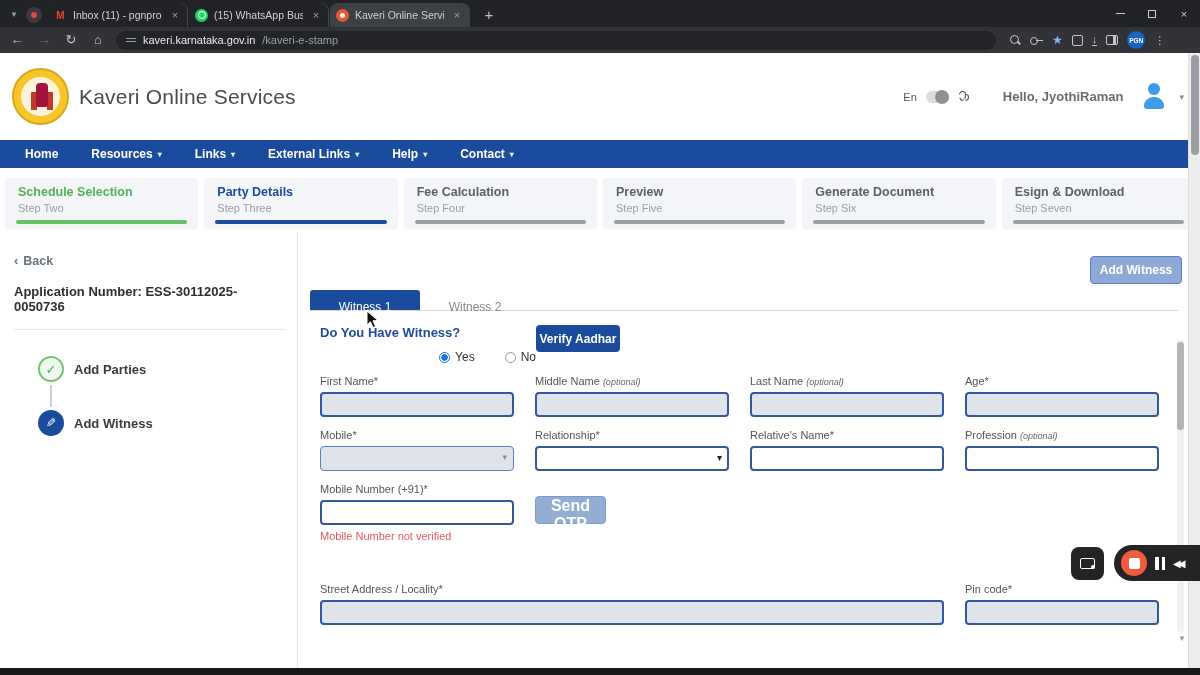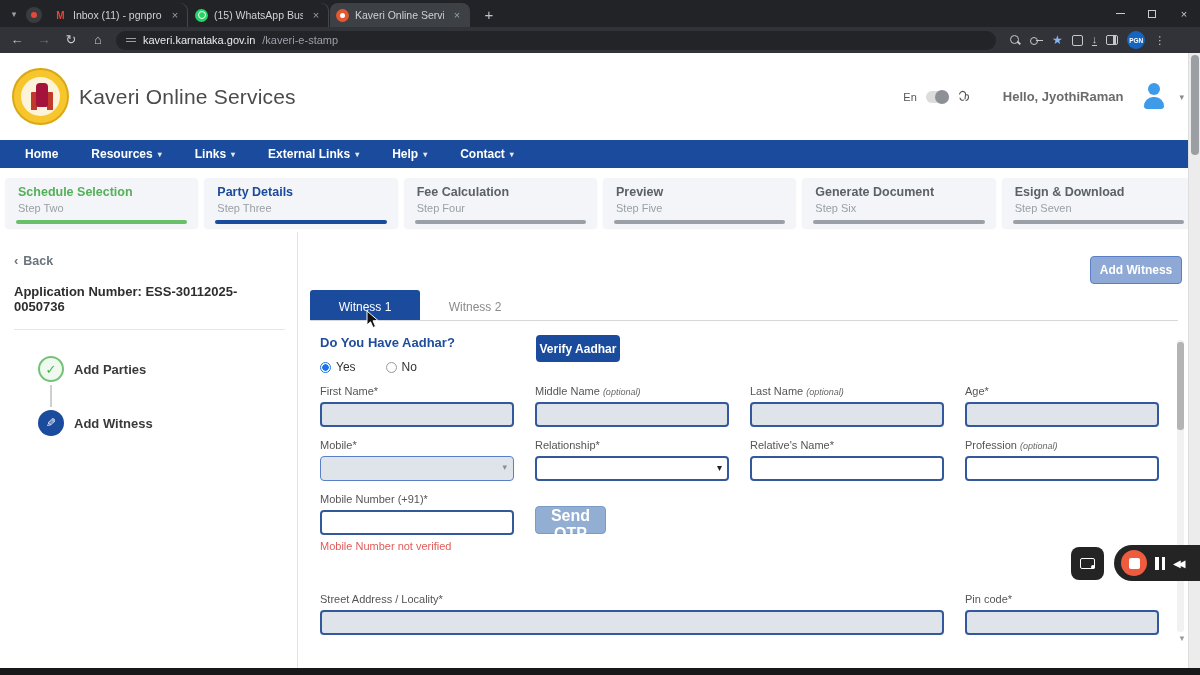--- a/index.html
+++ b/index.html
@@ -101,29 +101,29 @@
   .pcircle.done { background:#eff9ef; border:2px solid #74c277; color:#4caf50; font-size:13px; }
   .pcircle.active { background:#1a4b9c; color:#fff; font-size:12px; }
   .pcircle.active .pen { display:inline-block; transform:scaleX(-1); }
   .plabel { font-size:13px; font-weight:bold; color:#3a3a3a; }
   .pconnector { width:1.5px; height:22px; background:#cfcfcf; margin:3px 0 3px 12px; }
 
   main.workarea { flex:1; position:relative; }
   .btn { border:none; font-family:inherit; }
   .add-witness-btn { position:absolute; top:24px; right:18px; width:92px; height:28px; background:#8fa9d6; border:1px solid #5b7fc7; border-radius:4px; color:#fff; font-weight:bold; font-size:12px; }
   .wtabs { margin:58px 22px 0 12px; border-bottom:1px solid #d8d8d8; display:flex; }
-  .wtab { width:110px; height:30px; line-height:34px; text-align:center; font-size:12px; border-radius:3px 3px 0 0; }
+  .wtab { width:110px; height:20px; line-height:34px; text-align:center; font-size:12px; border-radius:3px 3px 0 0; }
   .wtab.active { background:#1a4b9c; color:#fff; }
   .wtab.inactive { color:#8a8a8a; }
 
   .form-area { padding:14px 0 0 22px; }
   .aadhar-row { display:flex; align-items:flex-start; }
   .aadhar-left { width:216px; }
   .aadhar-q { font-size:13px; font-weight:bold; color:#1f4d9b; }
-  .radios { display:flex; gap:30px; margin-top:10px; }
+  .radios { display:flex; gap:30px; margin-top:10px;justify-content:flex-end; }
   .radio { display:flex; align-items:center; gap:5px; font-size:12px; color:#333; }
   .rdot { width:11px; height:11px; border-radius:50%; }
   .rdot.sel { border:1px solid #1a73e8; background:radial-gradient(circle, #1a73e8 0 3px, #fff 3.5px); }
   .rdot.unsel { border:1px solid #9a9a9a; background:#fff; }
   .verify-btn { width:84px; height:27px; background:#1a4b9c; border-radius:4px; color:#fff; font-weight:bold; font-size:12px; }
 
   .grid { display:grid; grid-template-columns:194px 194px 194px 194px; column-gap:21px; margin-top:11px; }
   .fld-label { font-size:11px; color:#555; display:block; margin-bottom:5px; white-space:nowrap; }
   .opt { font-style:italic; font-size:9px; color:#666; }
   .inp { width:100%; height:25px; border:2px solid #33589c; border-radius:4px; }
@@ -327,21 +327,21 @@
         <button class="btn add-witness-btn">Add Witness</button>
 
         <div class="wtabs">
           <div class="wtab active">Witness 1</div>
           <div class="wtab inactive">Witness 2</div>
         </div>
 
         <div class="form-area">
           <div class="aadhar-row">
             <div class="aadhar-left">
-              <div class="aadhar-q">Do You Have Aadhar?</div>
+              <div class="aadhar-q">Do You Have Witness?</div>
               <div class="radios">
                 <label class="radio">
                   <span class="rdot sel"></span>
                   <span>Yes</span>
                 </label>
                 <label class="radio">
                   <span class="rdot unsel"></span>
                   <span>No</span>
                 </label>
               </div>

